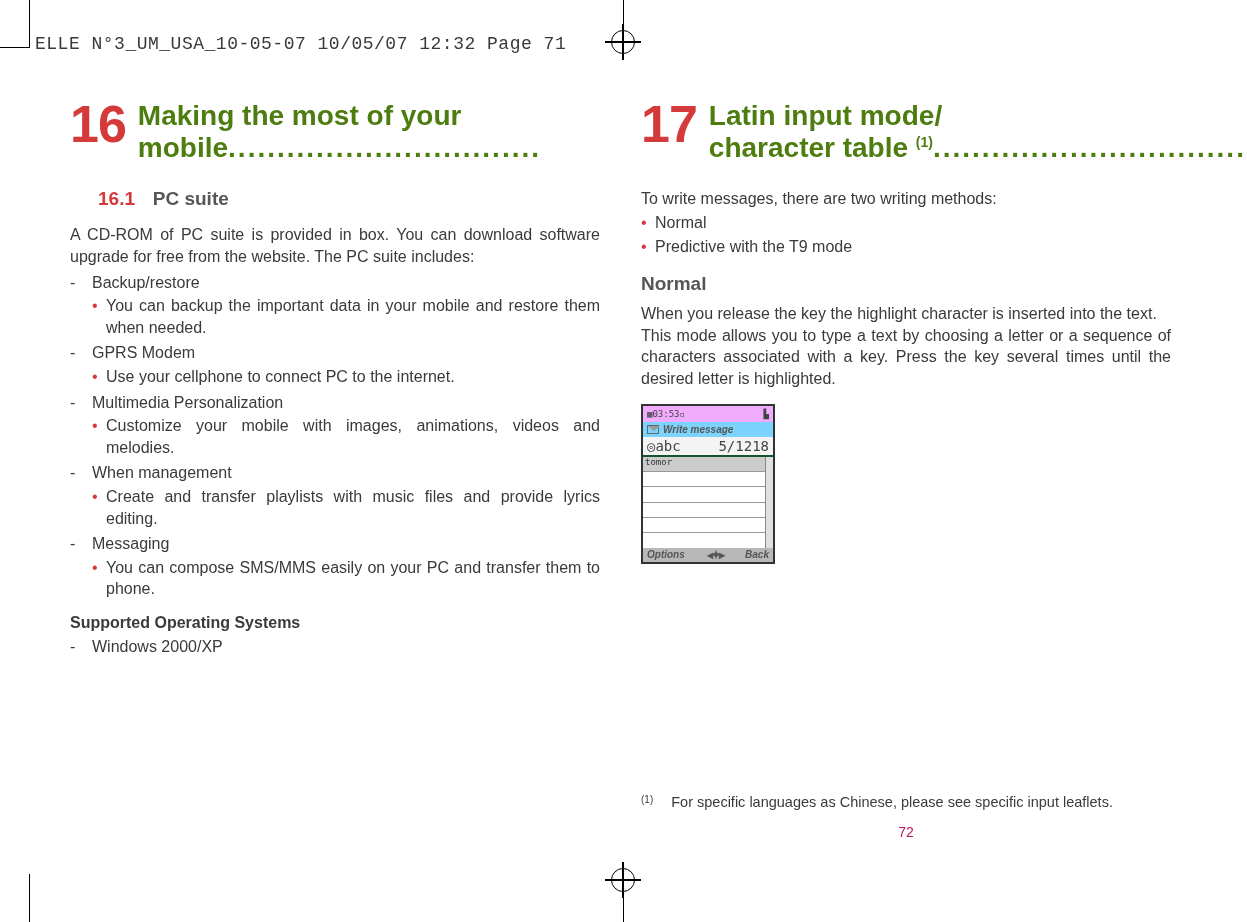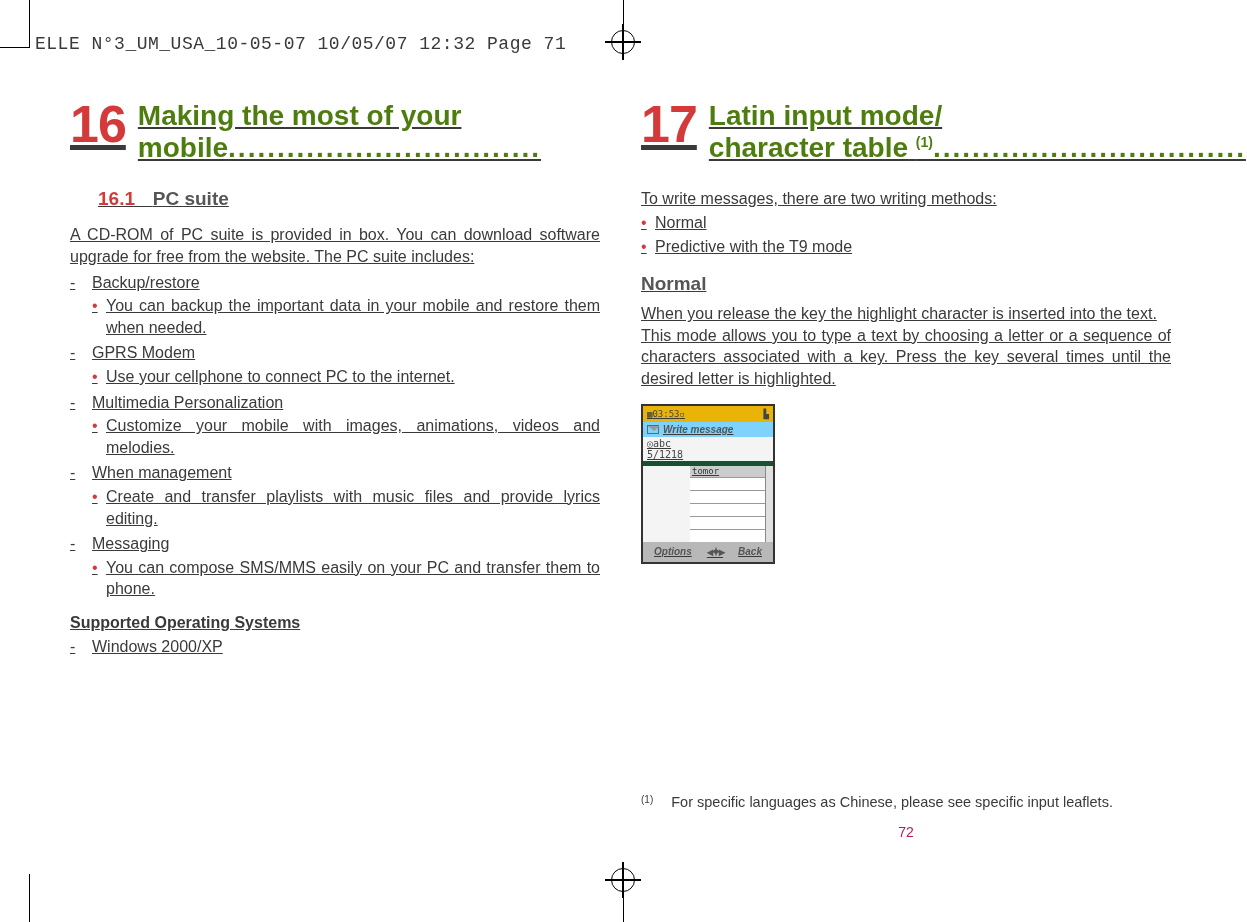--- a/index.html
+++ b/index.html
@@ -29,21 +29,20 @@
     font-family: "Courier New", monospace;
     font-size: 18px;
     letter-spacing: 0.5px;
   }
   .spread {
     position: absolute;
     left: 70px; top: 90px;
     right: 70px;
     display: flex;
     gap: 41px;
-    text-decoration: underline;
   }
   .page {
     width: 530px;
     position: relative;
   }
   .chapter-head {
     display: flex;
     align-items: flex-start;
     gap: 12px;
     margin-top: 10px;
@@ -96,70 +95,68 @@
     width: 134px;
     height: 160px;
     border: 2px solid #333;
     background: #f4f4f4;
     position: relative;
     display:flex;
     flex-direction:column;
   }
   .phone-top {
     height: 16px;
-    background:#eab308;
+    background:#f0abfc;
     font-size:9px;
     display:flex;
     align-items:center;
     justify-content:space-between;
     padding:0 4px;
     color:#444;
     font-family: monospace;
   }
   .phone-title {
     background:#7dd3fc;
     font-size:10px;
     font-style:italic;
     font-weight:700;
     padding:2px 4px;
     display:flex;
     align-items:center;
     gap:4px;
     color:#555;
   }
   .phone-sub {
-    font-size:10px; font-family:monospace; padding:1px 4px;
+    font-size:14px; font-family:monospace; padding:1px 4px;
     display:flex; justify-content:space-between;
     color:#444;
-    flex-direction:column;
   }
   .phone-body {
     flex:1;
-    border-top:5px solid #14532d;
-    display:flex;
-    padding-left:47px;
+    border-top:2px solid #14532d;
+    display:flex;
   }
   .phone-lines {
     flex:1;
     display:flex;
     flex-direction:column;
   }
   .phone-lines .ln {
     flex:1; border-bottom:1px solid #999; background:#fff;
     font-size:9px; font-family:monospace; padding:0 2px;
     color:#333;
   }
   .phone-lines .ln.hl { background:#ccc; }
   .phone-scroll {
     width:8px; border-left:1px solid #888; background:#e0e0e0;
   }
   .phone-soft {
-    height:20px; background:#b8b8b8;
+    height:14px; background:#b8b8b8;
     display:flex; justify-content:space-between; align-items:center;
-    font-size:10px; font-weight:700; font-style:italic; padding:0 11px;
+    font-size:10px; font-weight:700; font-style:italic; padding:0 4px;
     color:#555;
   }
   .phone-soft .nav { font-style:normal; font-size:12px; letter-spacing:-2px;}
   .footnote {
     position:absolute;
     bottom: 40px;
     left:0; right:0;
     font-size:14.5px;
     color:#3a3a3a;
     display:flex;

